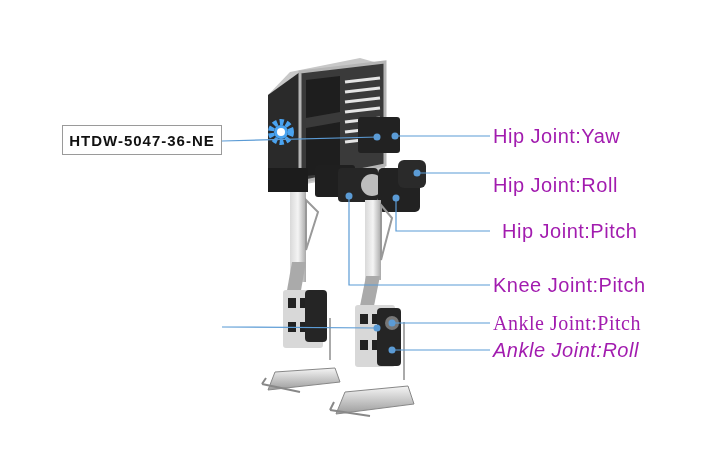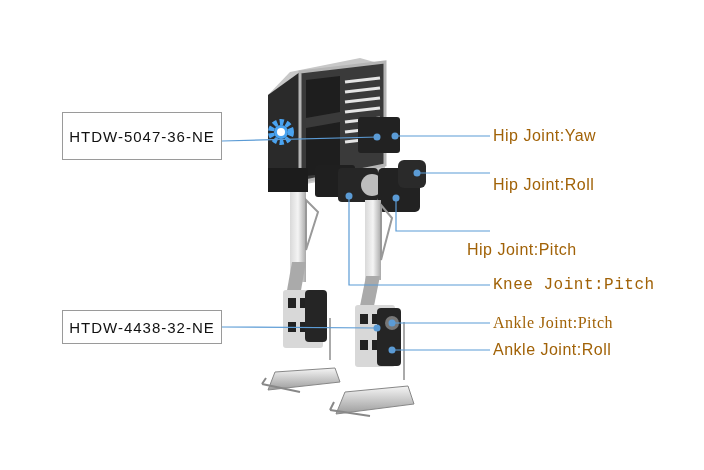--- a/index.html
+++ b/index.html
@@ -1,18 +1,18 @@
 <!DOCTYPE html>
 <html><head>
   <meta charset="utf-8">
   <style>
     html, body { margin: 0; padding: 0; }
     body { width: 704px; height: 470px; background: #ffffff; position: relative; overflow: hidden; font-family: "Liberation Sans", "DejaVu Sans", sans-serif; }
     .stage { position: absolute; left: 0; top: 0; width: 704px; height: 470px; }
-    .label { position: absolute; font-size: 16px; color: #a16207; letter-spacing: 0.5px; line-height: 18px; white-space: nowrap; }
+    .label { position: absolute; font-size: 20px; color: #a21caf; letter-spacing: 0.5px; line-height: 18px; white-space: nowrap; }
     .box { position: absolute; border: 1.5px solid #9a9a9a; background: #fff; font-size: 15px; color: #111; letter-spacing: 1px; display: flex; align-items: center; justify-content: center; box-sizing: border-box; }
     svg { position: absolute; left: 0; top: 0; }
   </style>
 </head>
 <body>
 
 <div class="stage">
 
   <svg width="704" height="470" viewBox="0 0 704 470">
     <defs>
@@ -116,23 +116,22 @@
       <circle cx="395" cy="136" r="3.5"></circle>
       <circle cx="417" cy="173" r="3.5"></circle>
       <circle cx="396" cy="198" r="3.5"></circle>
       <circle cx="349" cy="196" r="3.5"></circle>
       <circle cx="377" cy="328" r="3.5"></circle>
       <circle cx="392" cy="323" r="3.5"></circle>
       <circle cx="392" cy="350" r="3.5"></circle>
     </g>
   </svg>
 
-  <div class="box" style="left:62px; top:112px; width:160px; height:48px;">HTDW-5047-36-NE</div>
-  <div class="box" style="left:62px; top:310px; width:160px; height:34px;">HTDW-4438-32-NE</div>
+  <div class="box" style="left:62px; top:125px; width:160px; height:30px;font-weight:bold;">HTDW-5047-36-NE</div>
 
   <div class="label" style="left:493px; top:127px;">Hip Joint:Yaw</div>
   <div class="label" style="left:493px; top:176px;">Hip Joint:Roll</div>
-  <div class="label" style="left:467px; top:222px;margin-top:19px;">Hip Joint:Pitch</div>
-  <div class="label" style="left:493px; top:276px;font-family:Liberation Mono, monospace;">Knee Joint:Pitch</div>
+  <div class="label" style="left:502px; top:222px;">Hip Joint:Pitch</div>
+  <div class="label" style="left:493px; top:276px;">Knee Joint:Pitch</div>
   <div class="label" style="left:493px; top:314px;font-family:Liberation Serif, serif;">Ankle Joint:Pitch</div>
-  <div class="label" style="left:493px; top:341px;">Ankle Joint:Roll</div>
+  <div class="label" style="left:493px; top:341px;font-style:italic;">Ankle Joint:Roll</div>
 
 </div>
 
 </body></html>

